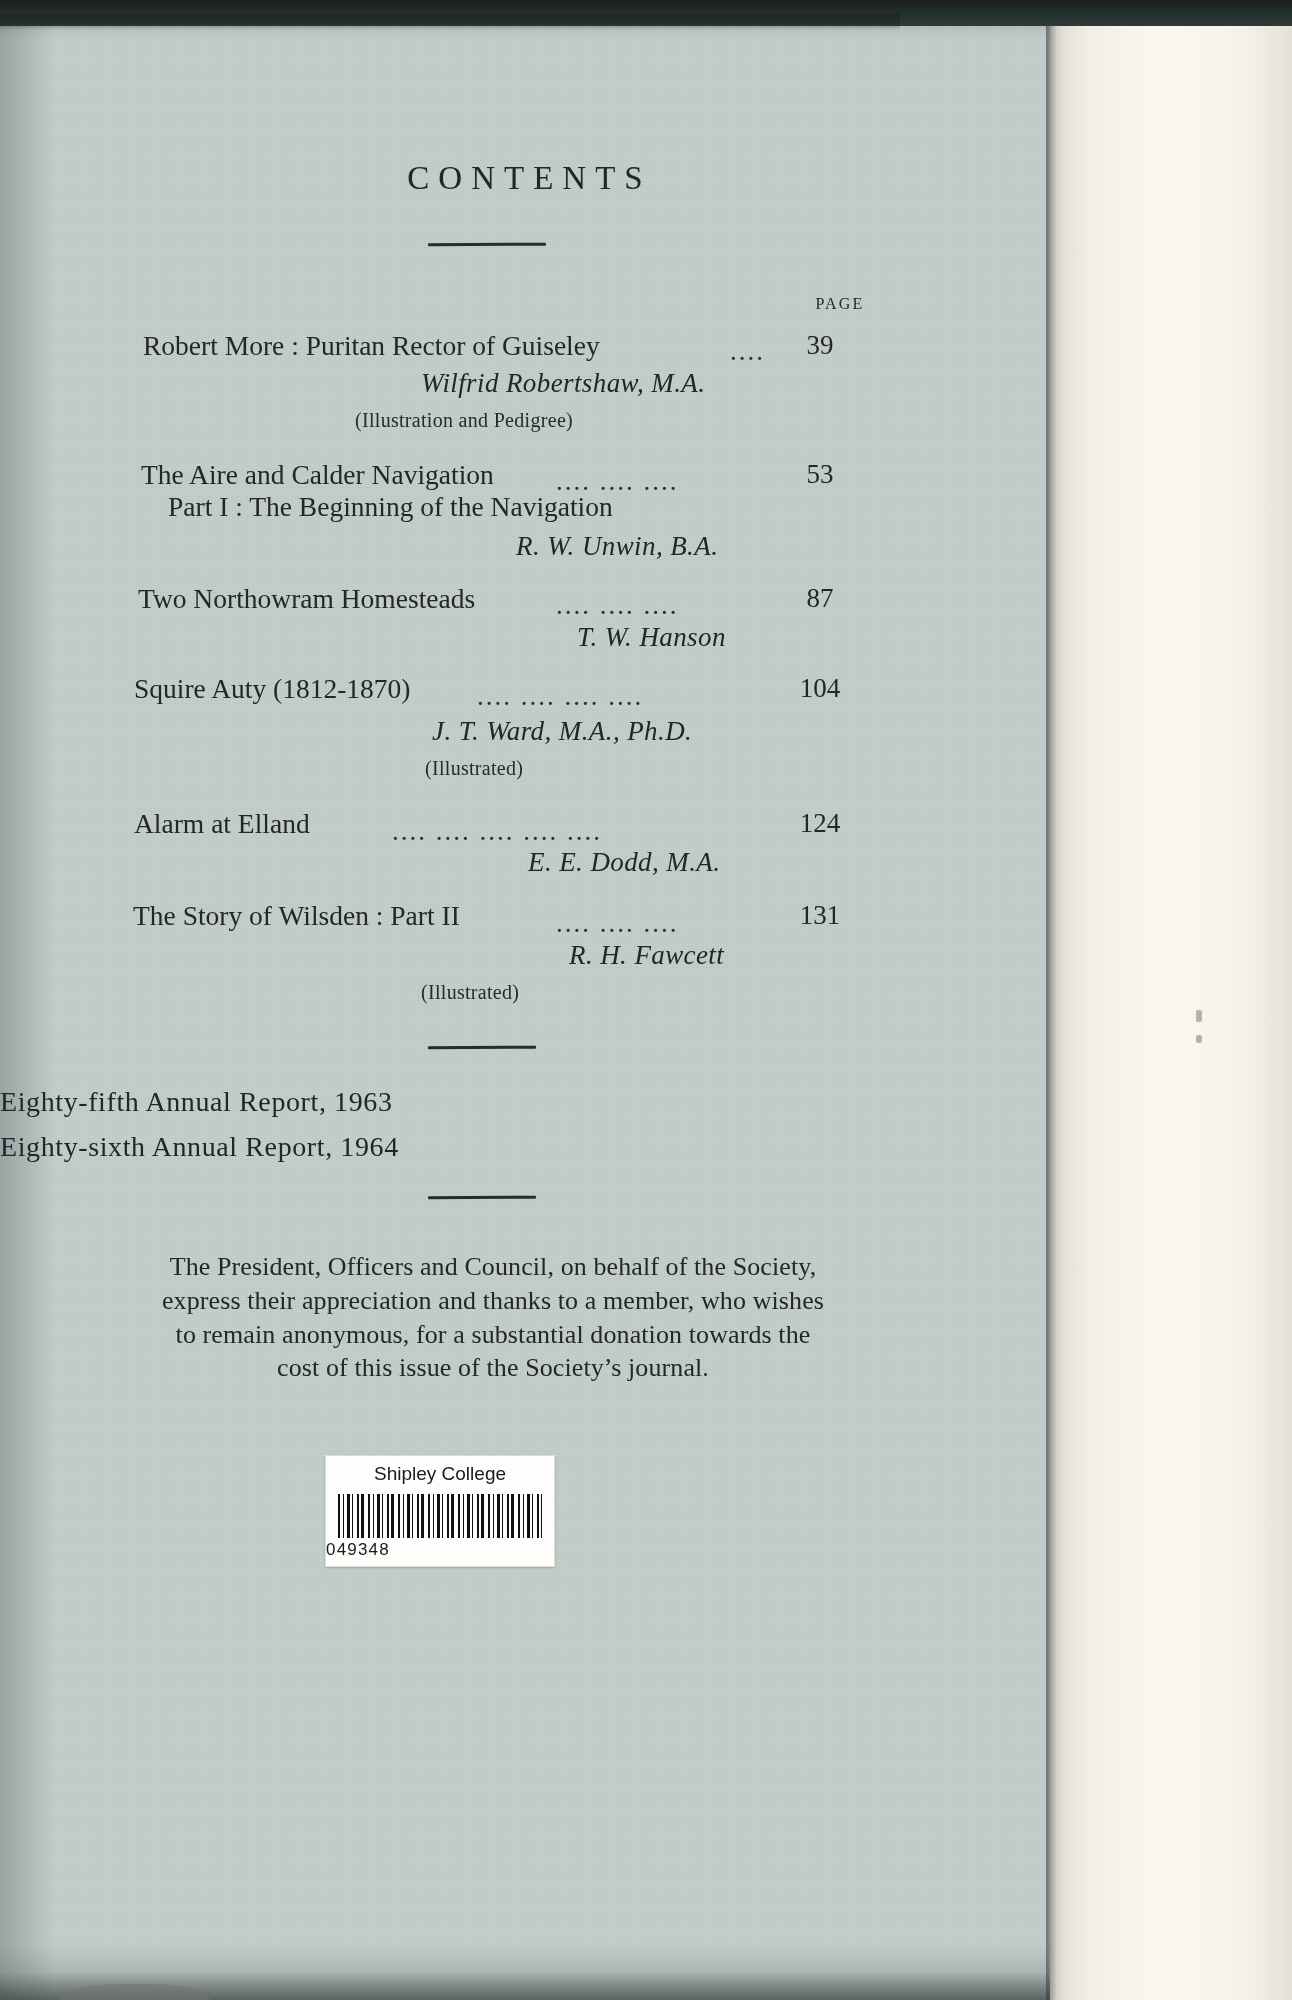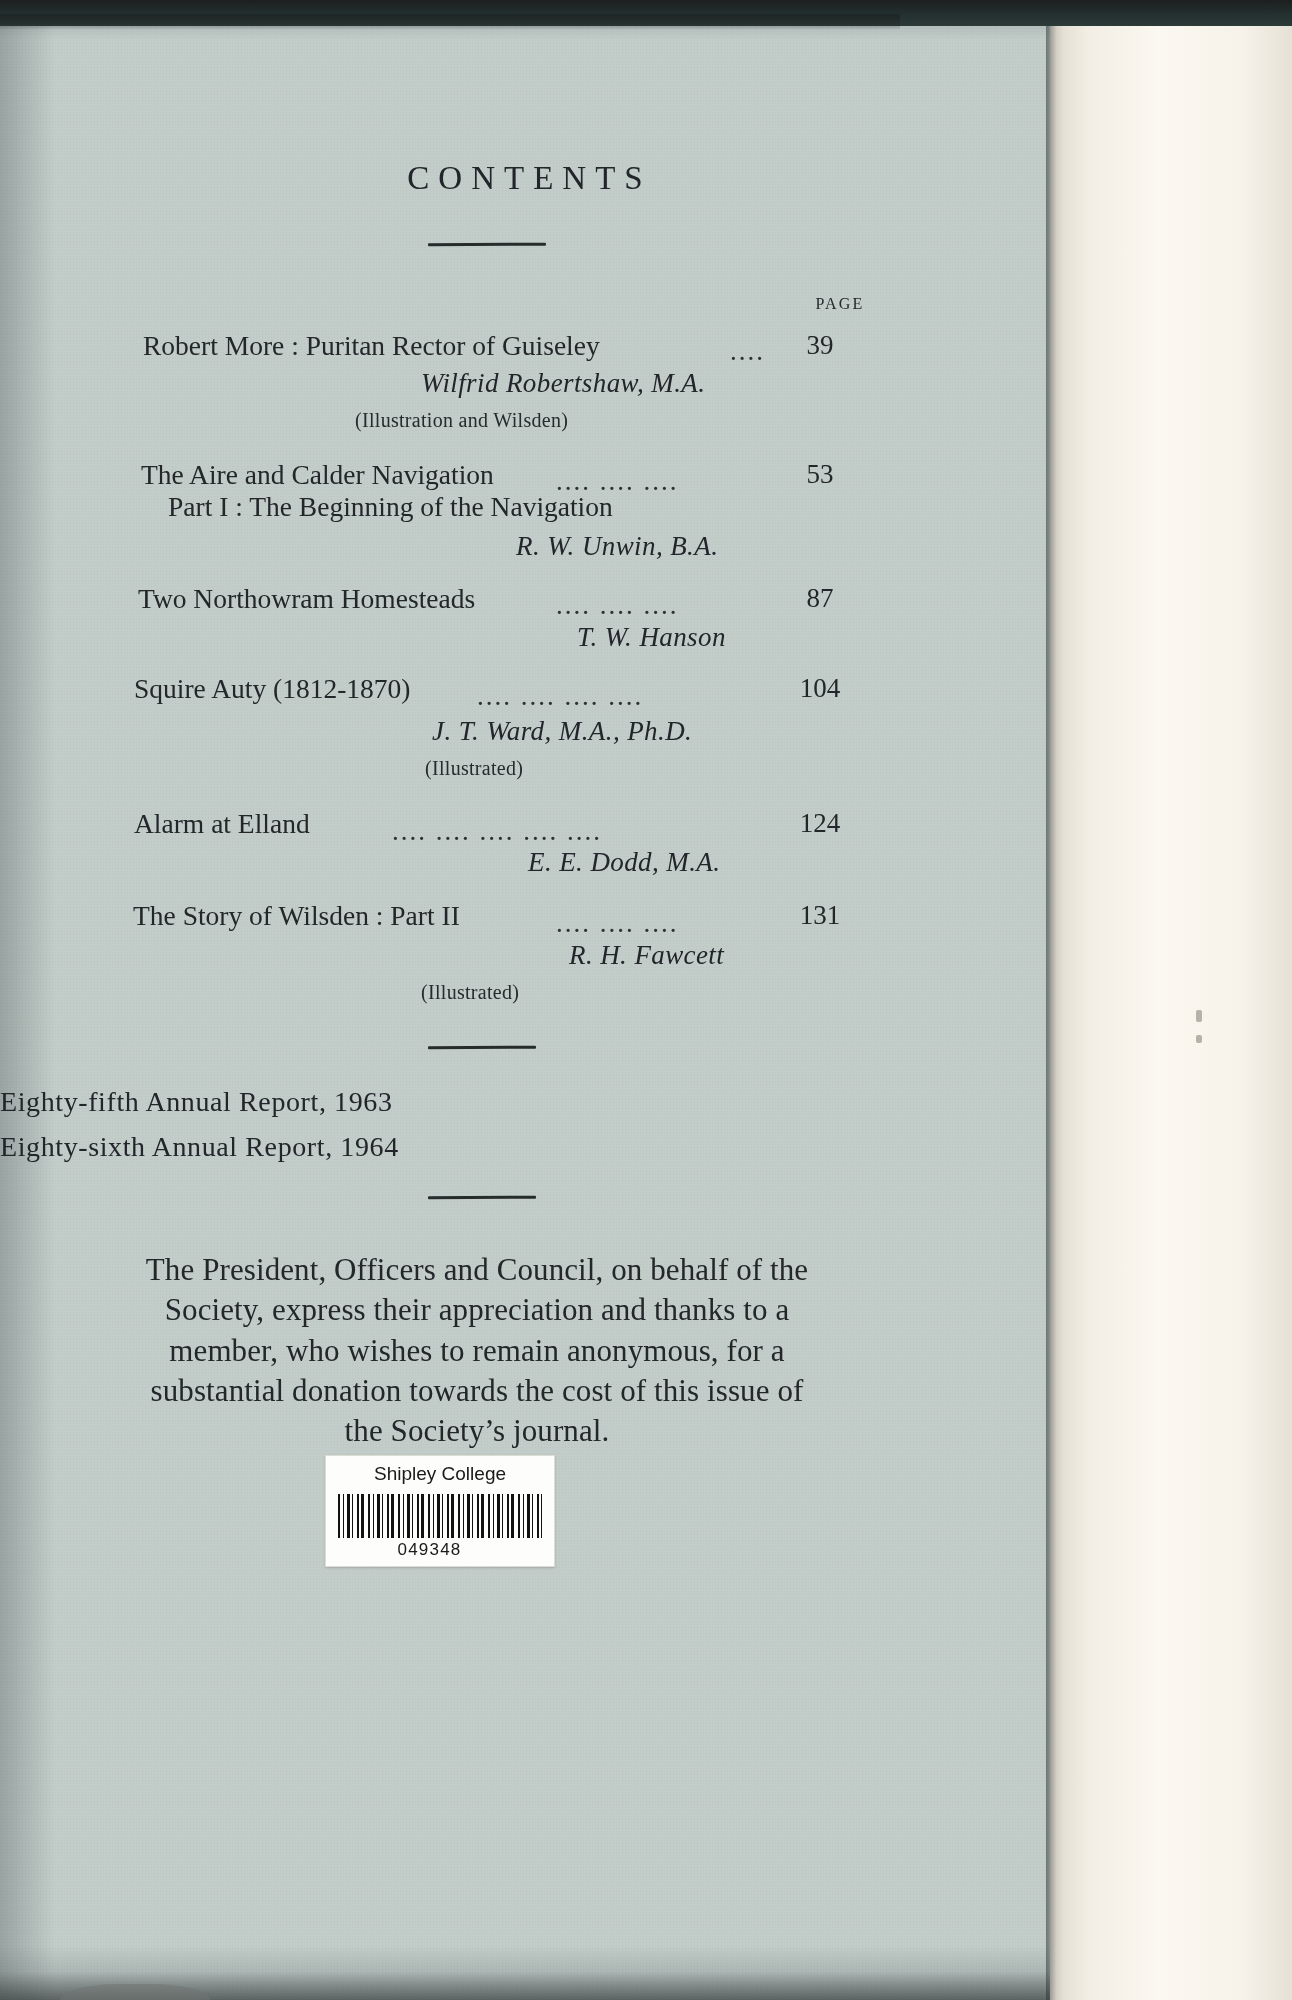--- a/index.html
+++ b/index.html
@@ -150,23 +150,23 @@
   .report-line {
     position:absolute;
     left:0; width:1050px;
     font-size:28px;
     letter-spacing:.6px;
     color:#22262a;
   }
 
   #ack {
     position:absolute;
-    left:141px; top:1250px; width:672px;
-    text-align:center;
-    font-size:31px;
+    left:157px; top:1250px; width:672px;
+    text-align:center;
+    font-size:26px;
     line-height:1.30;
     color:#23272a;
     letter-spacing:.1px;
   }
   #disclaimer {
     position:absolute;
     left:160px; top:1400px; width:640px;
     text-align:center;
     font-style:italic;
     font-size:23px;
@@ -196,21 +196,20 @@
       repeating-linear-gradient(to right,
         #111 0px, #111 2px, transparent 2px, transparent 5px,
         #111 5px, #111 6px, transparent 6px, transparent 9px,
         #111 9px, #111 12px, transparent 12px, transparent 14px,
         #111 14px, #111 15px, transparent 15px, transparent 19px,
         #111 19px, #111 21px, transparent 21px, transparent 23px,
         #111 23px, #111 26px, transparent 26px, transparent 30px);
   }
   #barcode-num {
     position:absolute; left:0; top:84px; width:207px;
-    text-align:center;
     font-family:"Liberation Sans","DejaVu Sans",sans-serif;
     font-size:17px;
     letter-spacing:1.2px;
     color:#1a1a1a;
   }
 
   
   #bottom-tear {
     position:absolute; left:0; bottom:0; width:1050px; height:28px;
     background: linear-gradient(to top, rgba(45,52,52,.55), rgba(45,52,52,0));
@@ -242,21 +241,21 @@
 
     <div class="rule r1"></div>
 
     <div class="page-col-head">PAGE</div>
 
     <div class="entry">
       <div class="title-text" style="left:143px; top:330px;">Robert More : Puritan Rector of Guiseley</div>
       <div class="leaders" style="left:730px; top:336px;">....</div>
       <div class="pagenum" style="left:780px; top:330px;">39</div>
       <div class="author" style="left:421px; top:368px;">Wilfrid Robertshaw, M.A.</div>
-      <div class="note" style="left:355px; top:409px;">(Illustration and Wilsden)</div>
+      <div class="note" style="left:355px; top:409px;">(Illustration and Pedigree)</div>
     </div>
 
     <div class="entry">
       <div class="title-text" style="left:141px; top:459px;">The Aire and Calder Navigation</div>
       <div class="leaders" style="left:556px; top:466px;">....        ....        ....</div>
       <div class="pagenum" style="left:780px; top:459px;">53</div>
       <div class="subtitle-text" style="left:168px; top:491px;">Part I : The Beginning of the Navigation</div>
       <div class="author" style="left:516px; top:531px;">R. W. Unwin, B.A.</div>
     </div>
 

